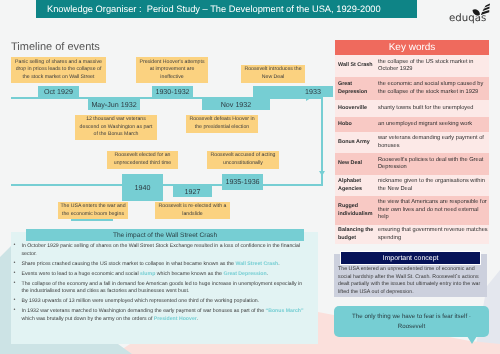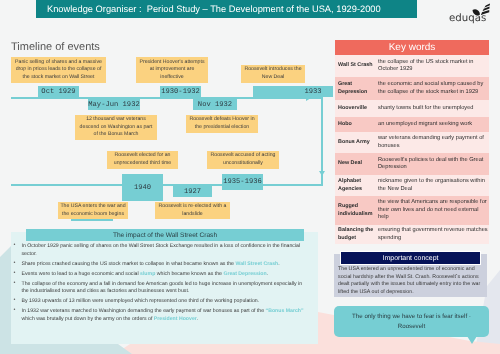--- a/index.html
+++ b/index.html
@@ -27,21 +27,21 @@
   .logo-text{position:absolute;left:1px;top:12px;font-size:10.2px;color:#3a3a3a;letter-spacing:0px;
         font-family:"DejaVu Sans",sans-serif;line-height:10.2px;}
   .logo-mark{position:absolute;left:24px;top:0px;}
 
   
   .timeline-label{position:absolute;left:11px;top:41px;font-size:11px;color:#555;}
   .tl-line{position:absolute;background:#76ced3;}
   .note{position:absolute;background:#fbd280;color:#3c3c3c;font-size:5.2px;line-height:7.6px;
         text-align:center;display:flex;align-items:center;justify-content:center;padding:1px 2px;box-sizing:border-box;}
   .datebox{position:absolute;background:#76ced3;color:#2e3d44;font-size:7.15px;
-        text-align:center;display:flex;align-items:center;justify-content:center;font-family:Liberation Mono, monospace;}
+        text-align:center;display:flex;align-items:center;justify-content:center;}
 
   
   .kw-head{position:absolute;left:335px;top:40px;width:154px;height:15px;background:#ef6a5d;color:#fff;
         font-size:10px;display:flex;align-items:center;justify-content:center;}
   .kw-table{position:absolute;left:335px;top:55px;width:154px;}
   .kw-row{display:flex;align-items:center;box-sizing:border-box;}
   .kw-row.light{background:#fce9e7;}
   .kw-row.dark{background:#f8c9c4;}
   .kw-term{width:43px;flex:0 0 43px;font-weight:bold;font-size:5.4px;line-height:7.4px;padding:0 0 0 3px;color:#2e2e2e;box-sizing:border-box;}
   .kw-def{flex:0 0 111px;width:111px;font-size:5.7px;line-height:7.4px;color:#2e2e2e;padding-right:0px;box-sizing:border-box;}
@@ -96,24 +96,24 @@
   </div>
 
   <div class="timeline-label">Timeline of events</div>
 
   <div id="timeline-layer">
       <div class="note" style="left: 11px; top: 57px; width: 95px; height: 26px;">Panic selling of shares and a massive drop in prices leads to the collapse of the stock market on Wall Street</div>
       <div class="note" style="left: 136px; top: 57px; width: 72px; height: 26px;">President Hoover's attempts at improvement are ineffective</div>
       <div class="note" style="left: 241px; top: 65px; width: 64px; height: 18px;">Roosevelt introduces the New Deal</div>
       <div class="tl-line" style="left: 11px; top: 97px; width: 312px; height: 2px;"></div>
       <div class="datebox" style="left: 38px; top: 86px; width: 41px; height: 11px;">Oct 1929</div>
-      <div class="datebox" style="left: 152px; top: 86px; width: 41px; height: 11px; margin-left: 8px;">1930-1932</div>
+      <div class="datebox" style="left: 152px; top: 86px; width: 41px; height: 11px;">1930-1932</div>
       <div class="datebox" style="left: 253px; top: 86px; width: 40px; height: 11px; padding-left: 40px;">1933</div>
       <div class="datebox" style="left: 88px; top: 99px; width: 52px; height: 11px;">May-Jun 1932</div>
-      <div class="datebox" style="left: 193px; top: 99px; width: 44px; height: 11px;">Nov 1932</div>
+      <div class="datebox" style="left: 202px; top: 99px; width: 68px; height: 11px;">Nov 1932</div>
       <div class="note" style="left: 75px; top: 115px; width: 82px; height: 25px;">12 thousand war veterans descend on Washington as part of the Bonus March</div>
       <div class="note" style="left: 186px; top: 115px; width: 72px; height: 18px;">Roosevelt defeats Hoover in the presidential election</div>
       <div class="tl-line" style="left: 321px; top: 97px; width: 2px; height: 88px;"></div>
       <div class="note" style="left: 107px; top: 151px; width: 71px; height: 18px;">Roosevelt elected for an unprecedented third time</div>
       <div class="note" style="left: 207px; top: 151px; width: 72px; height: 18px;">Roosevelt accused of acting unconstitutionally</div>
       <div class="tl-line" style="left: 11px; top: 184px; width: 312px; height: 2px;"></div>
       <div class="datebox" style="left: 122px; top: 174px; width: 41px; height: 27px;">1940</div>
       <div class="datebox" style="left: 222px; top: 174px; width: 41px; height: 16px;">1935-1936</div>
       <div class="datebox" style="left: 71px; top: 186px; width: 42px; height: 11px; margin-top: 24px;">Dec 1941</div>
       <div class="datebox" style="left: 173px; top: 186px; width: 39px; height: 11px;">1927</div>

